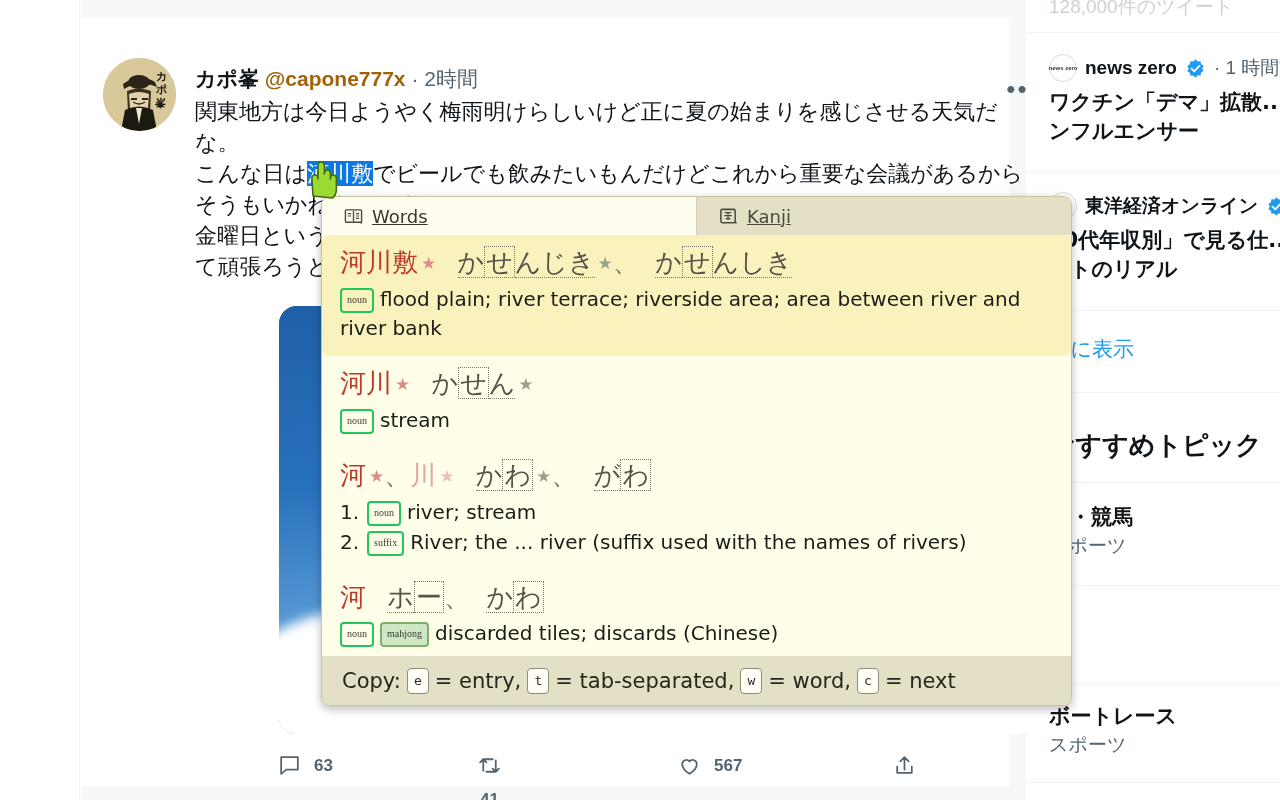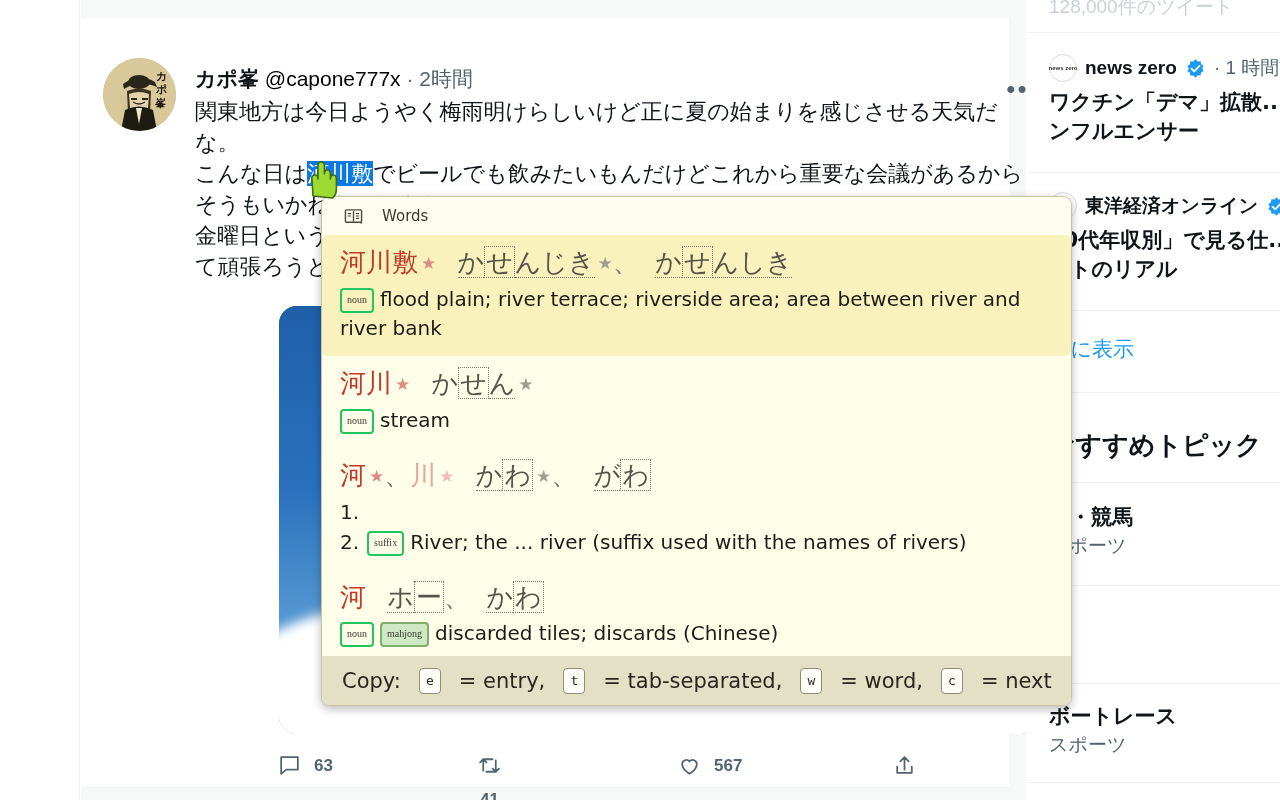--- a/index.html
+++ b/index.html
@@ -31,21 +31,21 @@
     position:absolute; left:22px; top:40px; width:73px; height:73px;
     border-radius:50%; overflow:hidden; background:#cdbb8a;
   }
   .avatar svg { display:block; }
 
   .tweet-meta {
     position:absolute; left:114px; top:48px; width:760px;
     font-size:21px; line-height:1.25; white-space:nowrap;
   }
   .tw-name { font-weight:bold; color:#0f1419;text-align:right; }
-  .tw-handle { color:#000000; font-weight:normal; }
+  .tw-handle { color:#a16207; font-weight:bold; }
   .tw-sep { color:#536471; }
   .tw-time { color:#536471; }
 
   .more-dots {
     position:absolute; left:925px; top:58px; width:34px; height:30px;
     color:#536471; font-size:26px; line-height:26px; letter-spacing:2px;
     text-align:center;
   }
 
   .tweet-text {
@@ -118,23 +118,24 @@
     position:absolute; left:321px; top:196px; width:751px; height:510px;
     background:#fffee8;
     border:1px solid #c9c4a0;
     border-radius:9px;
     box-shadow:0 3px 10px rgba(0,0,0,.28);
     overflow:hidden;
     font-family:"DejaVu Sans","Liberation Sans", sans-serif;
   }
   .tabs { display:flex; height:38px; background:#e4e0c6; }
   .tab {
-    flex:1 1 0; display:flex; align-items:center; gap:19px;
-    padding-left:22px; font-size:15px; color:#4d4a3d;
+    flex:1 1 0; display:flex; align-items:center; gap:9px;
+    padding-left:22px; font-size:18px; color:#4d4a3d;
     border-right:1px solid #d2cdaf;
+    text-decoration:underline;
   }
   .tab:last-child { border-right:none; }
   .tab.active { background:#fffdf0; color:#3a382c; }
   .tab svg { display:block; flex:0 0 auto; }
 
   .entries { }
   .entry { padding:10px 18px 13px 18px;border-radius:6px; }
   .entry.sel { background:#faf2bc; }
 
   .headline { font-size:26px; line-height:34px; white-space:nowrap; }
@@ -155,21 +156,21 @@
     font-family:Liberation Serif, serif;
   }
   .tagpill.green { background:#cfe8c4; border-color:#7fae6e; }
   .senses { margin:4px 0 0 0; padding:0; list-style:none; font-size:20px; line-height:30px; color:#1c1c18; }
   .senses li { display:flex; align-items:flex-start; gap:7px; }
   .snum { width:20px; text-align:left; color:#1c1c18; }
 
   .copybar {
     position:absolute; left:0; bottom:0; width:100%; height:49px;
     background:#e4e0c6; display:flex; align-items:center;
-    padding-left:20px; font-size:21px; color:#28261d; gap:12px;
+    padding-left:20px; font-size:21px; color:#28261d; gap:0;
   }
   .key {
     display:inline-flex; align-items:center; justify-content:center;
     min-width:22px; height:26px; padding:0 4px; margin:0 6px;
     background:#fffdf5; border:1px solid #8e8b76; border-radius:4px;
     font-family:"DejaVu Sans Mono","Liberation Mono", monospace;
     font-size:13px; color:#2b2a22;
   }
 
   
@@ -338,20 +339,28 @@
     <div class="tabs">
       <div class="tab active">
         <svg width="19" height="19" viewBox="0 0 20 20">
           <rect x="1.5" y="3" width="17" height="13" rx="1" fill="none" stroke="#4d4a3d" stroke-width="1.5"></rect>
           <path d="M10 4.2v11.4" stroke="#4d4a3d" stroke-width="1.4"></path>
           <path d="M4 7h3.5M4 9.5h3.5M12.5 7H16M12.5 9.5H16M12.5 12H16" stroke="#4d4a3d" stroke-width="1.2"></path>
           <circle cx="18.2" cy="16.6" r="1" fill="#4d4a3d"></circle>
         </svg>
         <span>Words</span>
       </div>
+      <div class="tab">
+        <svg width="19" height="19" viewBox="0 0 20 20">
+          <rect x="2" y="2.5" width="15" height="14" rx="1.4" fill="none" stroke="#4d4a3d" stroke-width="1.6"></rect>
+          <path d="M6 6h7M9.5 6v3M5.5 9.2h8M7 12.2h5M9.5 9.2v4.6" stroke="#4d4a3d" stroke-width="1.3" fill="none"></path>
+          <circle cx="17.7" cy="16.6" r="1" fill="#4d4a3d"></circle>
+        </svg>
+        <span>Kanji</span>
+      </div>
     </div>
 
     <div class="entries">
 
       <div class="entry sel">
         <div class="headline">
           <span class="kanji-word">河川敷</span><span class="star">★</span>
           <span class="reading"><span class="rd-under">か</span><span class="rd-box">せ</span><span class="rd-under">んじき</span><span class="star grey">★</span><span class="punct">、</span>&nbsp;&nbsp;<span class="rd-under">か</span><span class="rd-box">せ</span><span class="rd-under">んしき</span></span>
         </div>
         <div class="sensebox">
@@ -370,20 +379,21 @@
       </div>
 
       <div class="entry">
         <div class="headline">
           <span class="kanji-word">河</span><span class="star">★</span><span class="punct">、</span><span class="kanji-word light">川</span><span class="star" style="color:#efbdb6">★</span>
           <span class="reading"><span class="rd-under">か</span><span class="rd-box">わ</span><span class="star grey">★</span><span class="punct">、</span>&nbsp;&nbsp;<span class="rd-under">が</span><span class="rd-box">わ</span></span>
         </div>
         <ul class="senses">
           <li>
             <span class="snum">1.</span>
+            <span><span class="tagpill">noun</span><span>river; stream</span></span>
           </li>
           <li>
             <span class="snum">2.</span>
             <span><span class="tagpill">suffix</span><span>River; the ... river (suffix used with the names of rivers)</span></span>
           </li>
         </ul>
       </div>
 
       <div class="entry">
         <div class="headline">

